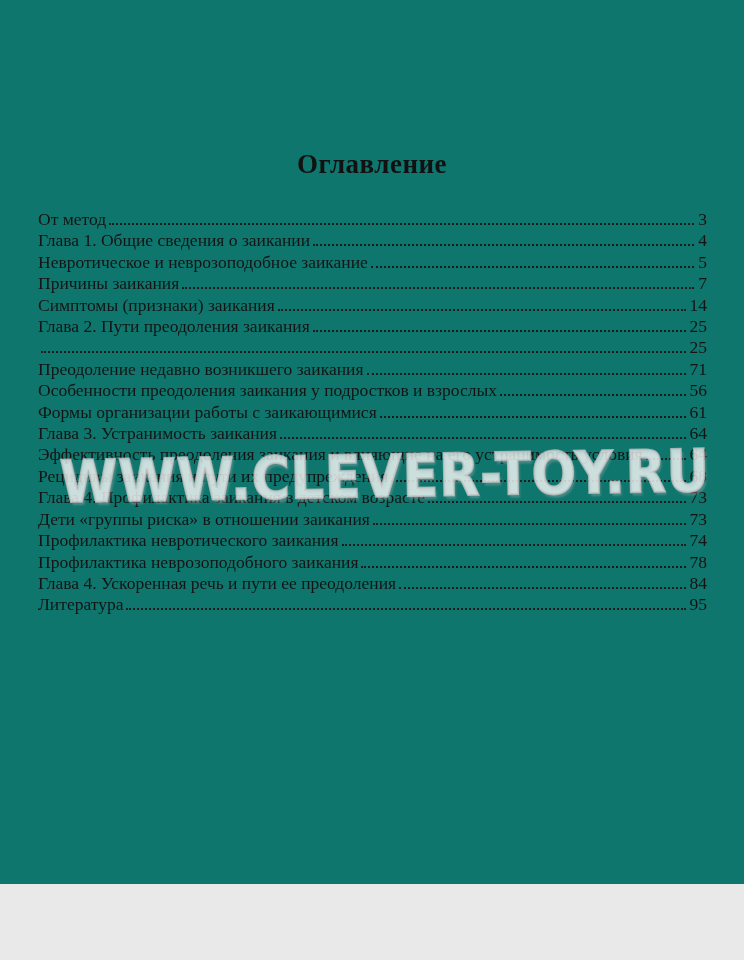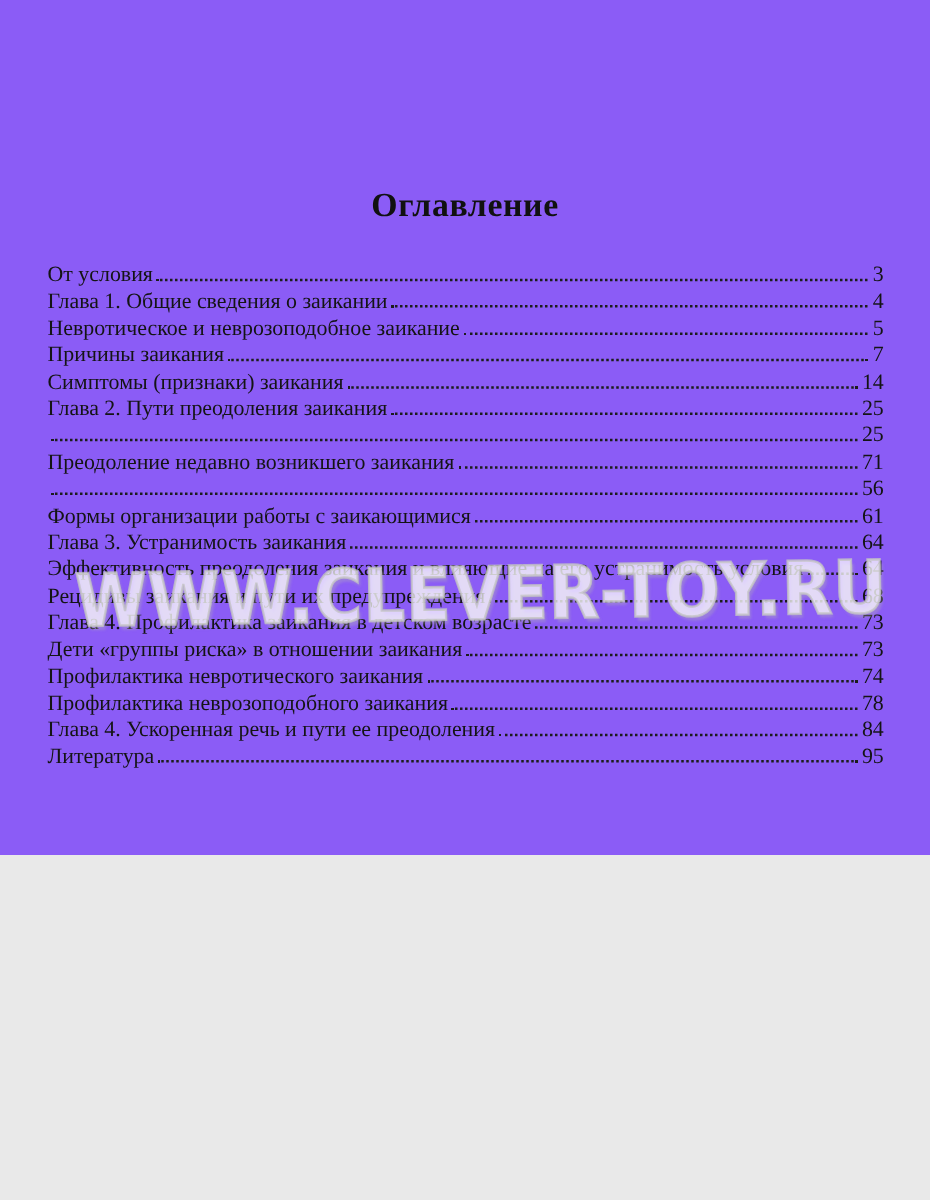--- a/index.html
+++ b/index.html
@@ -3,22 +3,22 @@
 <meta charset="utf-8">
 <style>
   html, body {
     margin: 0;
     padding: 0;
     background: #e9e9e9;
   }
   .page {
     position: relative;
     width: 744px;
-    height: 684px;
-    background: #8b5cf6;
+    height: 884px;
+    background: #0f766e;
     overflow: hidden;
     font-family: "Liberation Serif", serif;
     color: #161616;
   }
   .title {
     position: absolute;
     top: 148px;
     left: 0;
     width: 100%;
     margin: 0;
@@ -78,21 +78,21 @@
   }
 </style>
 </head>
 <body>
 
 <div class="page">
   <h1 class="title">Оглавление</h1>
 
   <div class="toc" id="toc-list">
       <div class="toc-row">
-        <span class="toc-label">От условия</span>
+        <span class="toc-label">От метод</span>
         <span class="leader"></span>
         <span class="toc-page">3</span>
       </div>
       <div class="toc-row">
         <span class="toc-label">Глава 1. Общие сведения о заикании</span>
         <span class="leader"></span>
         <span class="toc-page">4</span>
       </div>
       <div class="toc-row">
         <span class="toc-label">Невротическое и неврозоподобное заикание</span>
@@ -117,20 +117,21 @@
       <div class="toc-row">
         <span class="leader"></span>
         <span class="toc-page">25</span>
       </div>
       <div class="toc-row">
         <span class="toc-label">Преодоление недавно возникшего заикания</span>
         <span class="leader"></span>
         <span class="toc-page">71</span>
       </div>
       <div class="toc-row">
+        <span class="toc-label">Особенности преодоления заикания у подростков и взрослых</span>
         <span class="leader"></span>
         <span class="toc-page">56</span>
       </div>
       <div class="toc-row">
         <span class="toc-label">Формы организации работы с заикающимися</span>
         <span class="leader"></span>
         <span class="toc-page">61</span>
       </div>
       <div class="toc-row">
         <span class="toc-label">Глава 3. Устранимость заикания</span>

